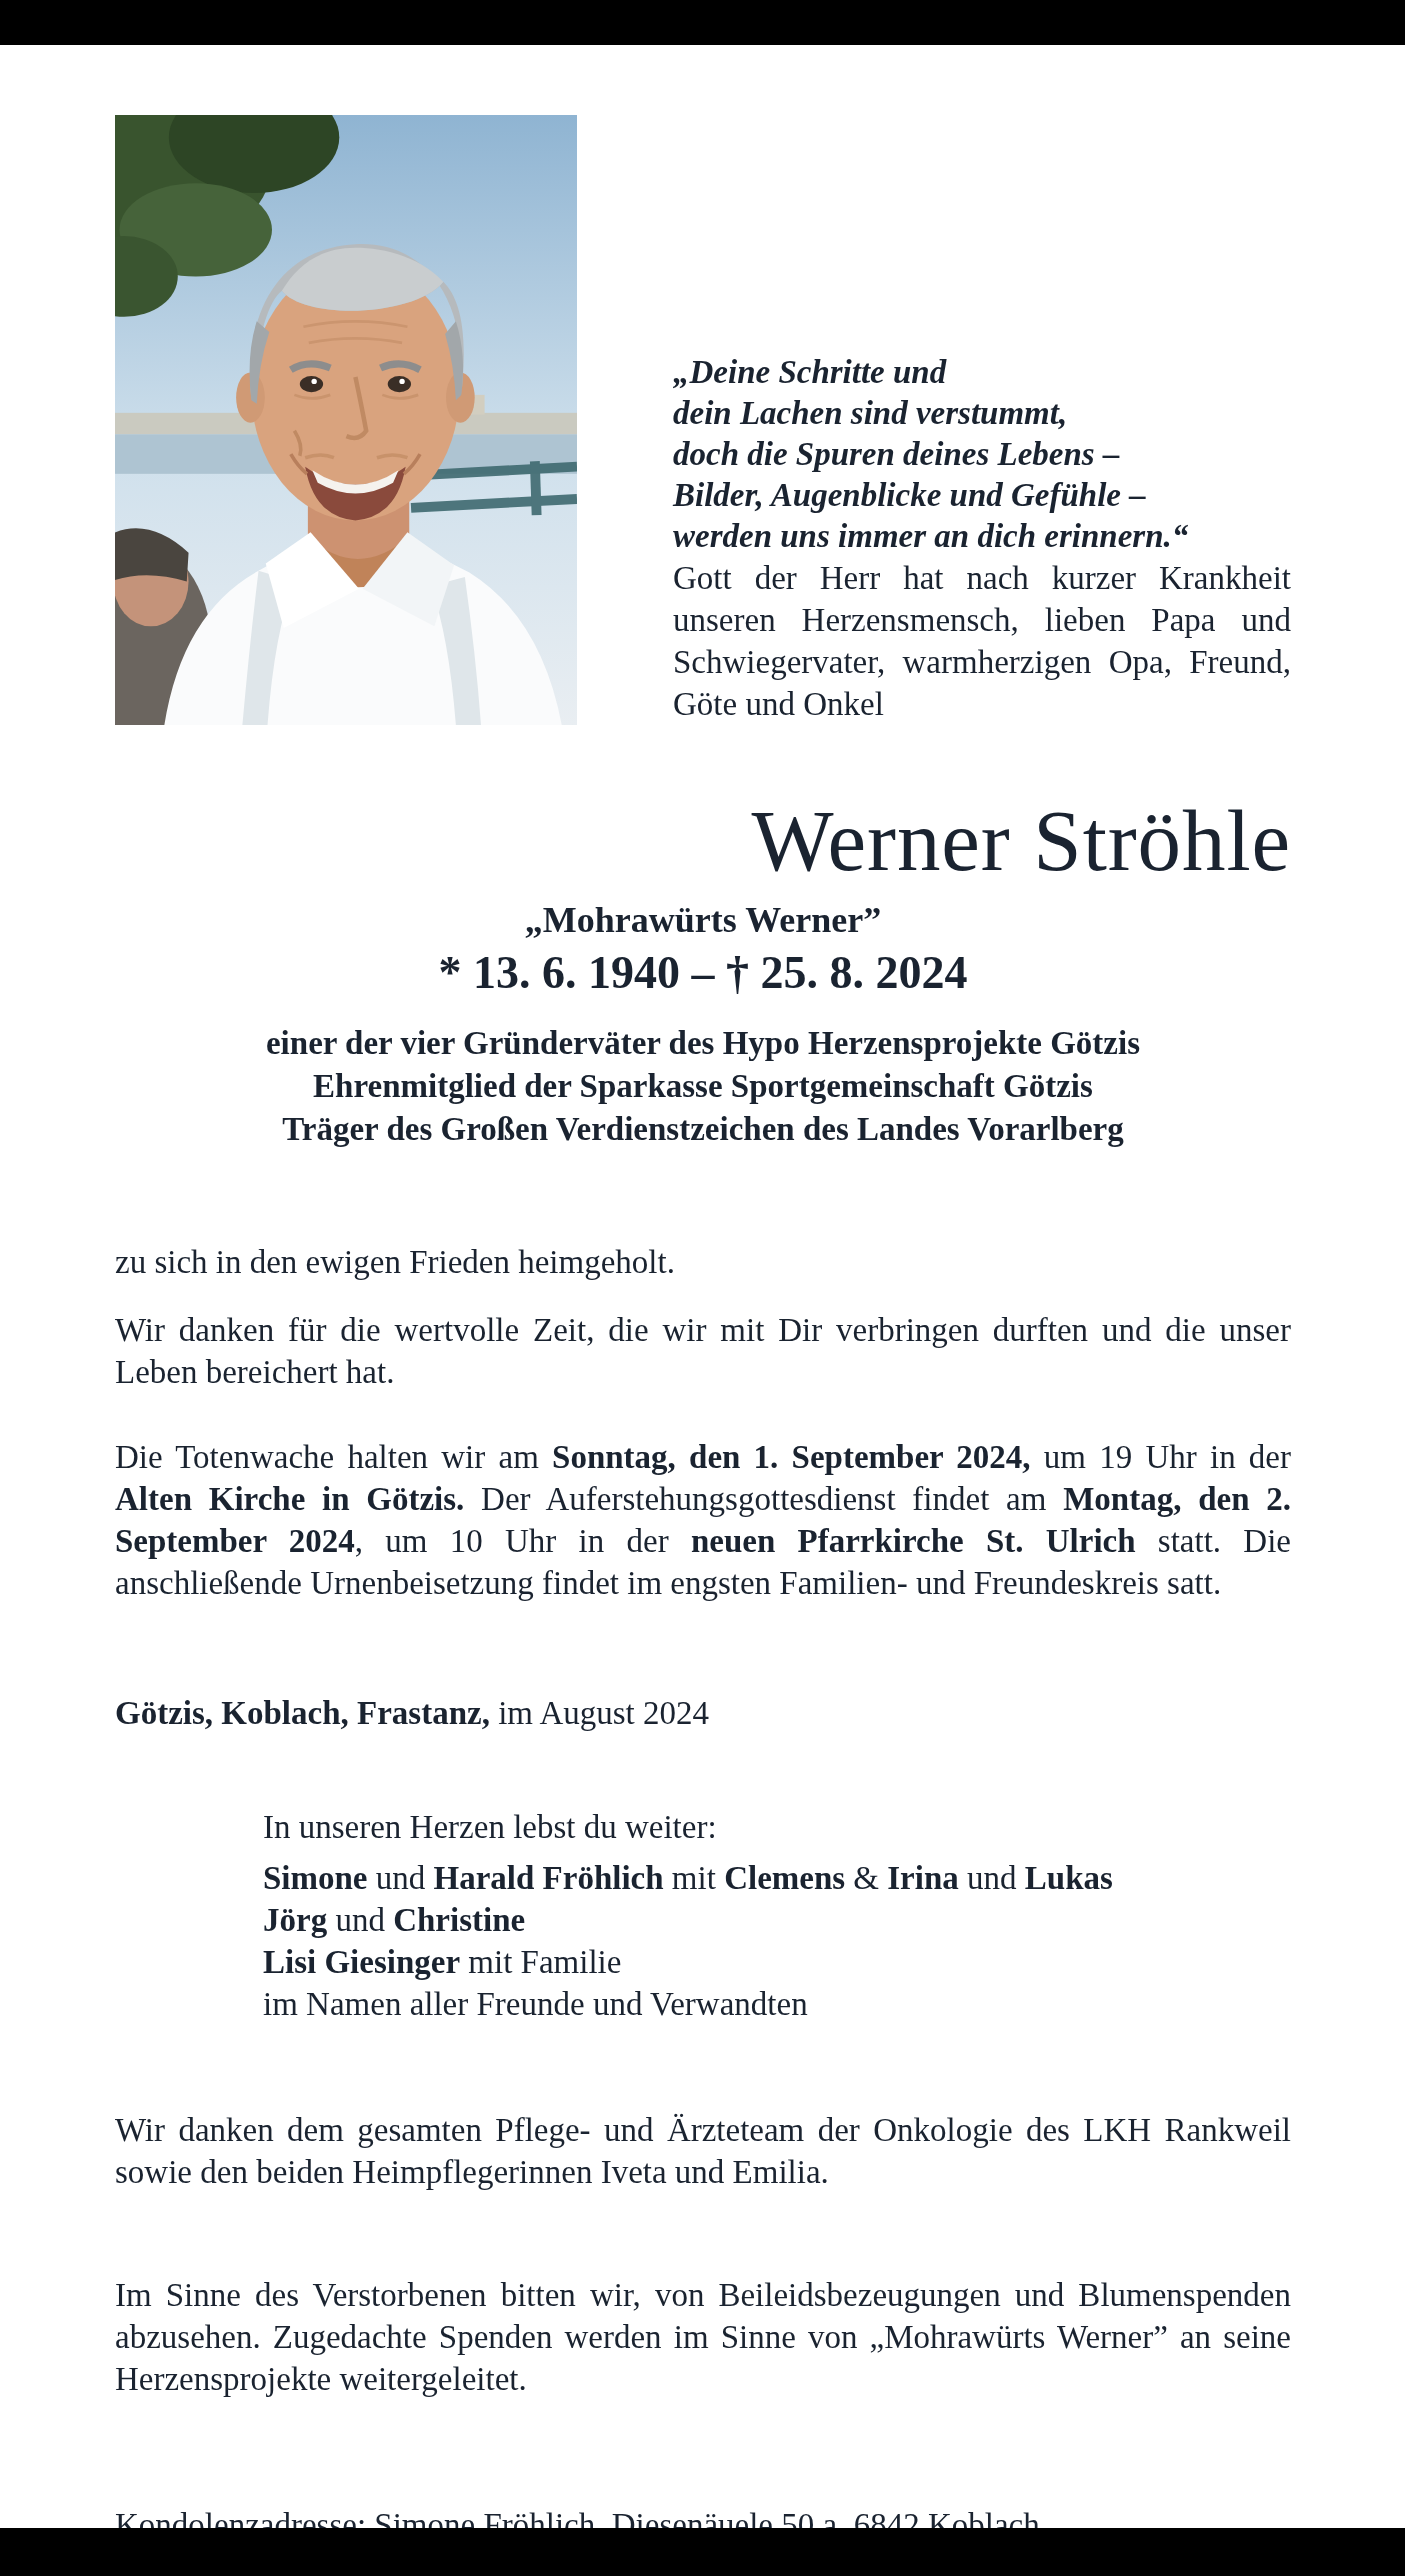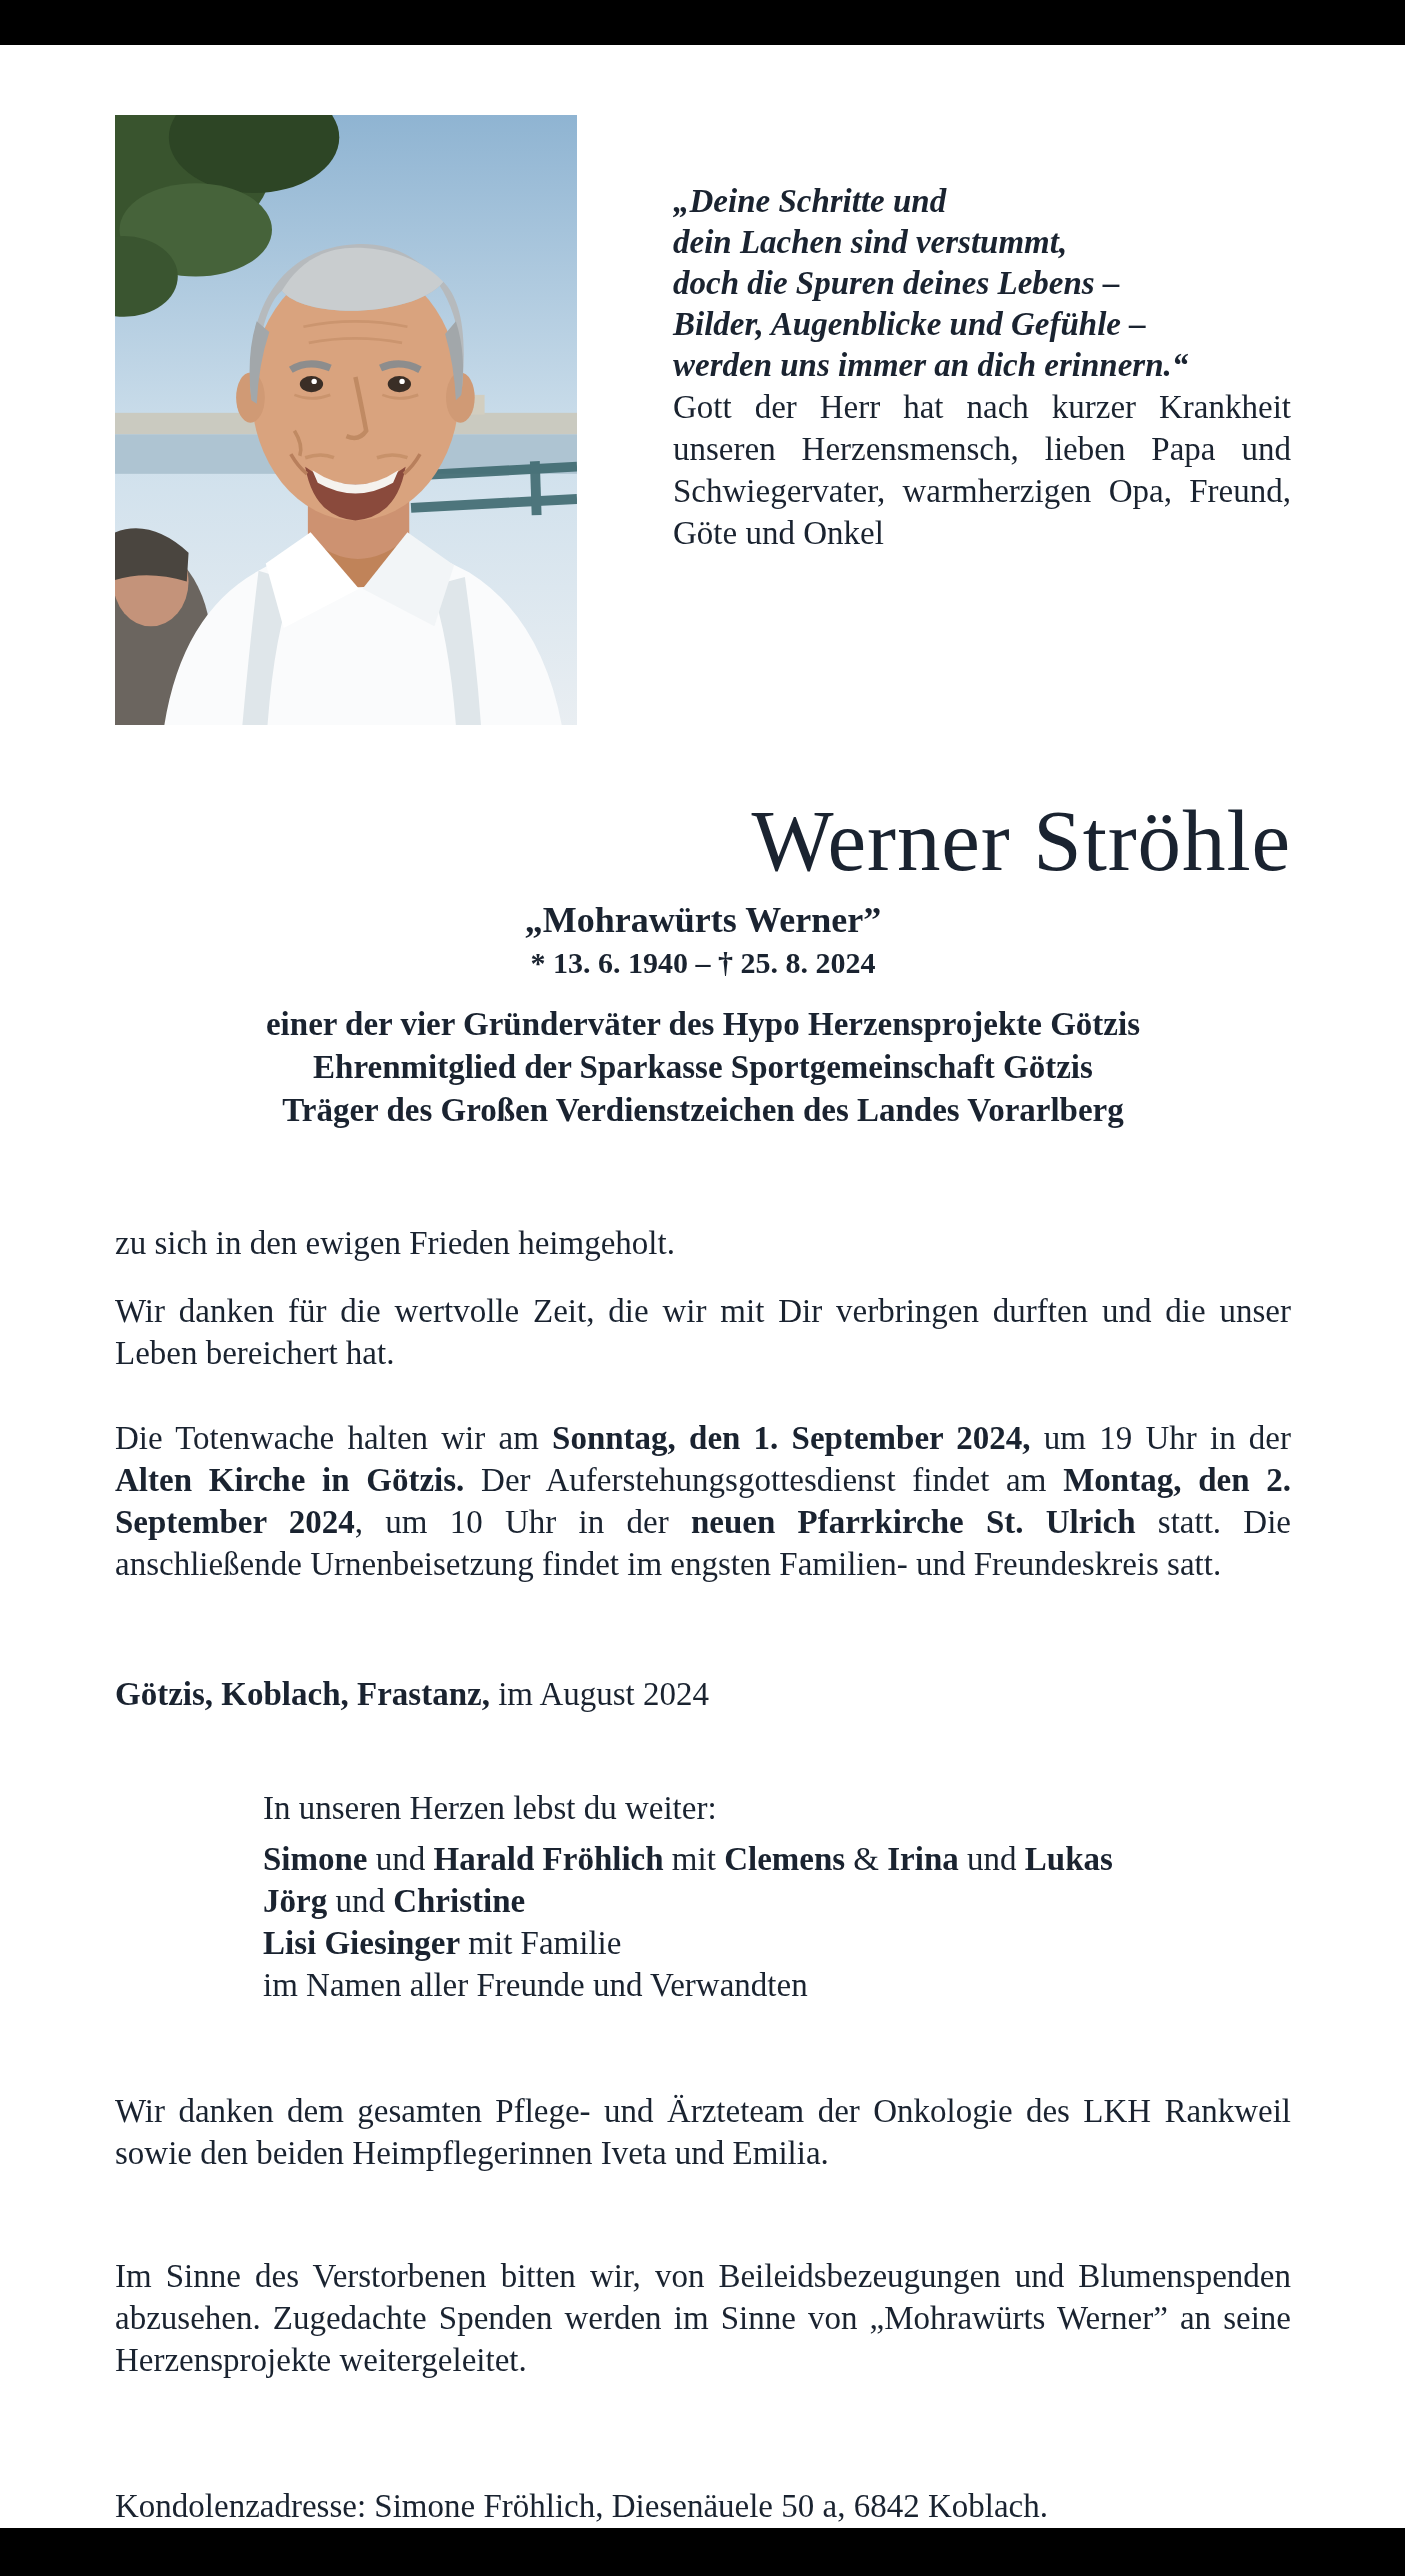--- a/index.html
+++ b/index.html
@@ -12,31 +12,31 @@
   .bar { position:absolute; left:0; width:1405px; background:#000000; }
   .bar-top { top:0; height:45px; }
   .bar-bottom { bottom:0; height:48px; }
   .content { position:absolute; left:115px; top:115px; width:1176px; }
 
   .hero { display:flex; align-items:flex-start; }
   .photo-frame { width:462px; height:610px; flex:0 0 462px; overflow:hidden; }
   .photo-frame svg { display:block; width:462px; height:610px; }
   .hero-right {
     margin-left:96px; width:618px; height:610px;
-    display:flex; flex-direction:column; justify-content:flex-start;
+    display:flex; flex-direction:column; justify-content:flex-end;
   }
   .quote {
     margin-top:66px; font-style:italic; font-weight:bold;
     font-size:33px; line-height:41px;
   }
   .intro { font-size:33px; line-height:42px; text-align:justify; }
 
   .name { text-align:right; font-size:87px; line-height:1.05; margin-top:70px; letter-spacing:0.9px; }
   .nickname { text-align:center; font-weight:bold; font-size:36px; margin-top:12.6px; }
-  .dates { text-align:center; font-weight:bold; font-size:30px; margin-top:5.4px; }
+  .dates { text-align:center; font-weight:bold; font-size:46px; margin-top:5.4px; }
   .honors { text-align:center; font-weight:bold; font-size:33px; line-height:43px; margin-top:23px; }
 
   .body-text { font-size:33px; line-height:42px; }
   .committal { margin-top:90px; }
   .gratitude { margin-top:26px; text-align:justify; }
   .services  { margin-top:43px; text-align:justify; }
   .place-date { margin-top:88px; }
   .family { margin-top:72px; margin-left:148px; }
   .family-lines { margin-top:9px; }
   .medical { margin-top:84px; text-align:justify; }

